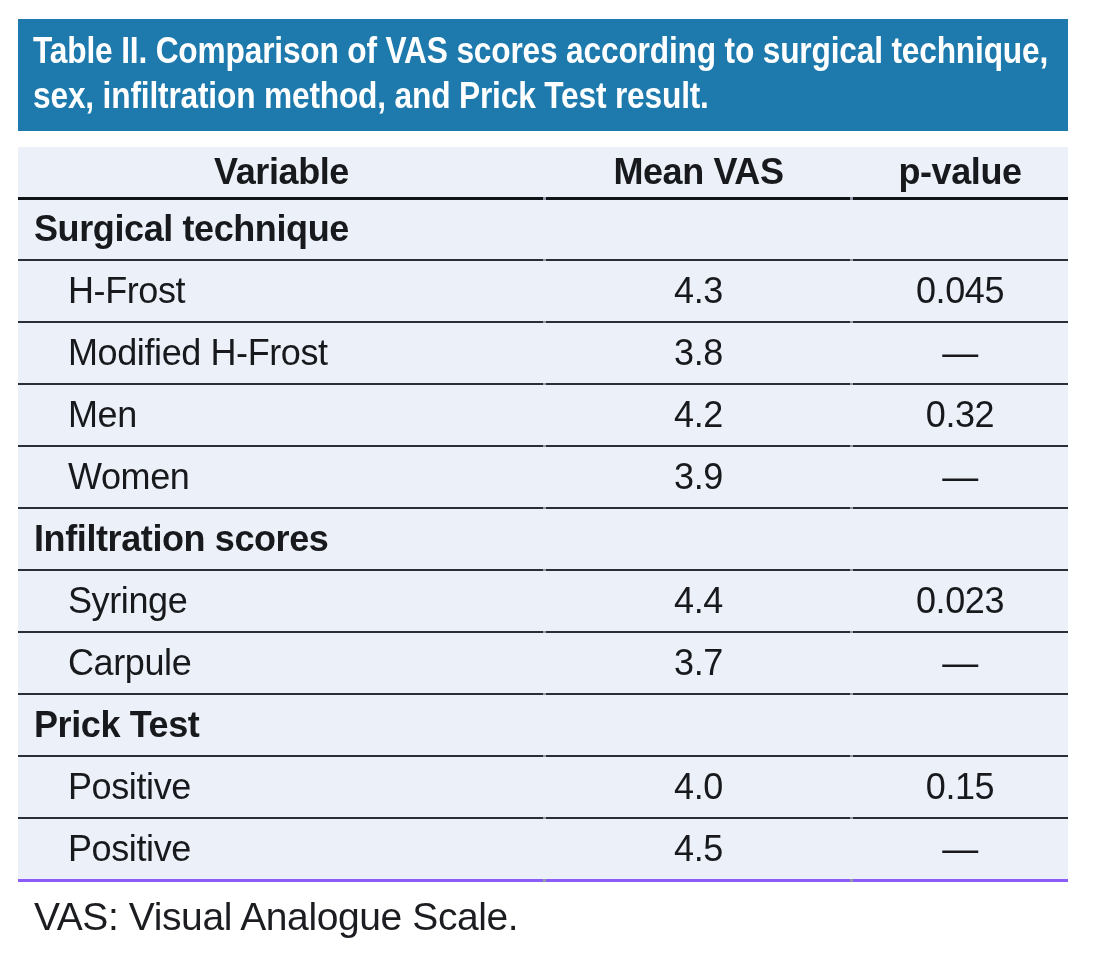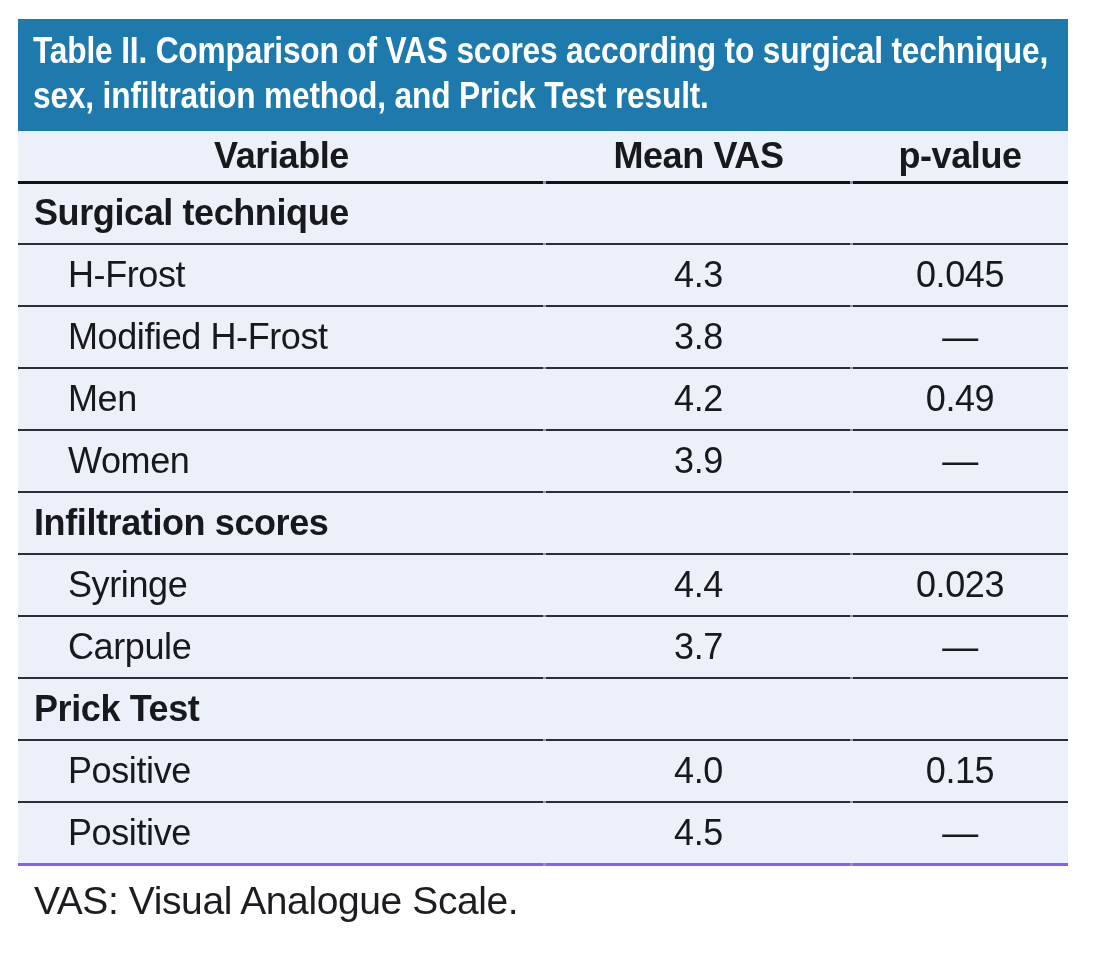--- a/index.html
+++ b/index.html
@@ -5,21 +5,21 @@
   * { margin: 0; padding: 0; box-sizing: border-box; }
   html, body { background: #ffffff; width: 1102px; height: 959px; overflow: hidden; }
   body { font-family: "Liberation Sans", sans-serif; color: #17191c; }
 
   .figure { position: absolute; left: 18px; top: 19px; width: 1050px; }
 
   
   .title-bar {
     background: #1e7aad;
     height: 112px;
-    margin-bottom: 0;
+    margin-bottom: 16px;
     overflow: hidden;
     padding: 9px 0 0 15px;
   }
   .title-text {
     display: block;
     width: 1160px;               
     transform: scaleX(0.88);
     transform-origin: left top;
     font-size: 36px;
     font-weight: bold;
@@ -118,21 +118,21 @@
           <td class="num">0.045</td>
         </tr>
         <tr>
           <td class="item-label">Modified H-Frost</td>
           <td class="num">3.8</td>
           <td class="num">—</td>
         </tr>
         <tr>
           <td class="item-label">Men</td>
           <td class="num">4.2</td>
-          <td class="num">0.49</td>
+          <td class="num">0.32</td>
         </tr>
         <tr>
           <td class="item-label">Women</td>
           <td class="num">3.9</td>
           <td class="num">—</td>
         </tr>
         <tr>
           <td class="group-label">Infiltration scores</td>
           <td class="num"></td>
           <td class="num"></td>

